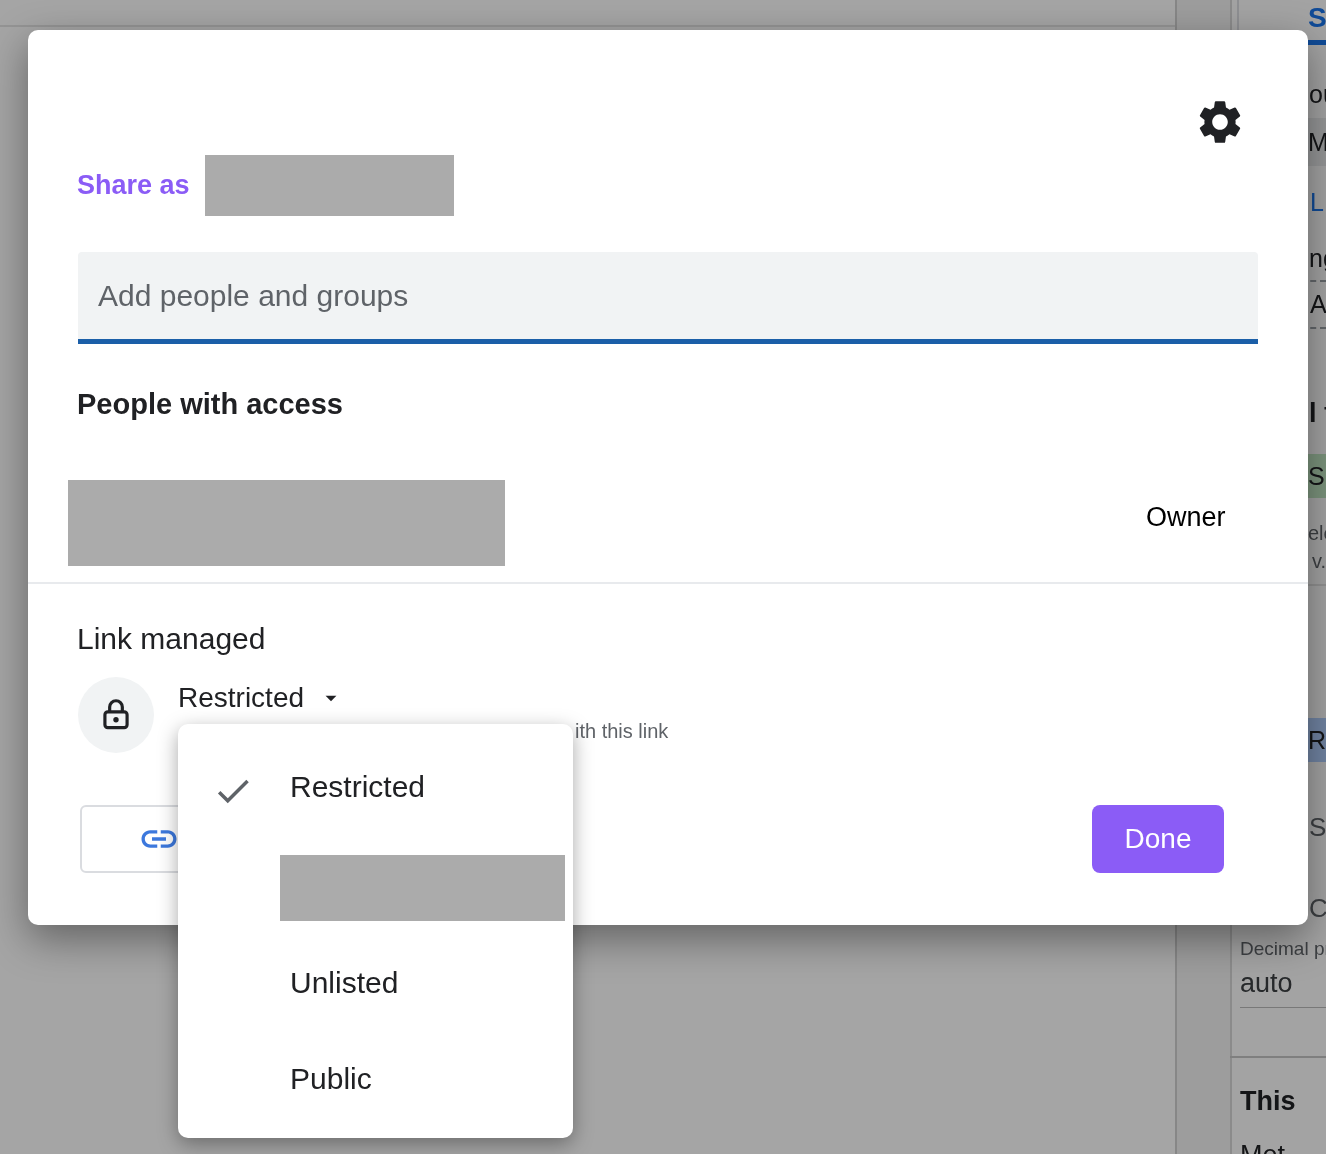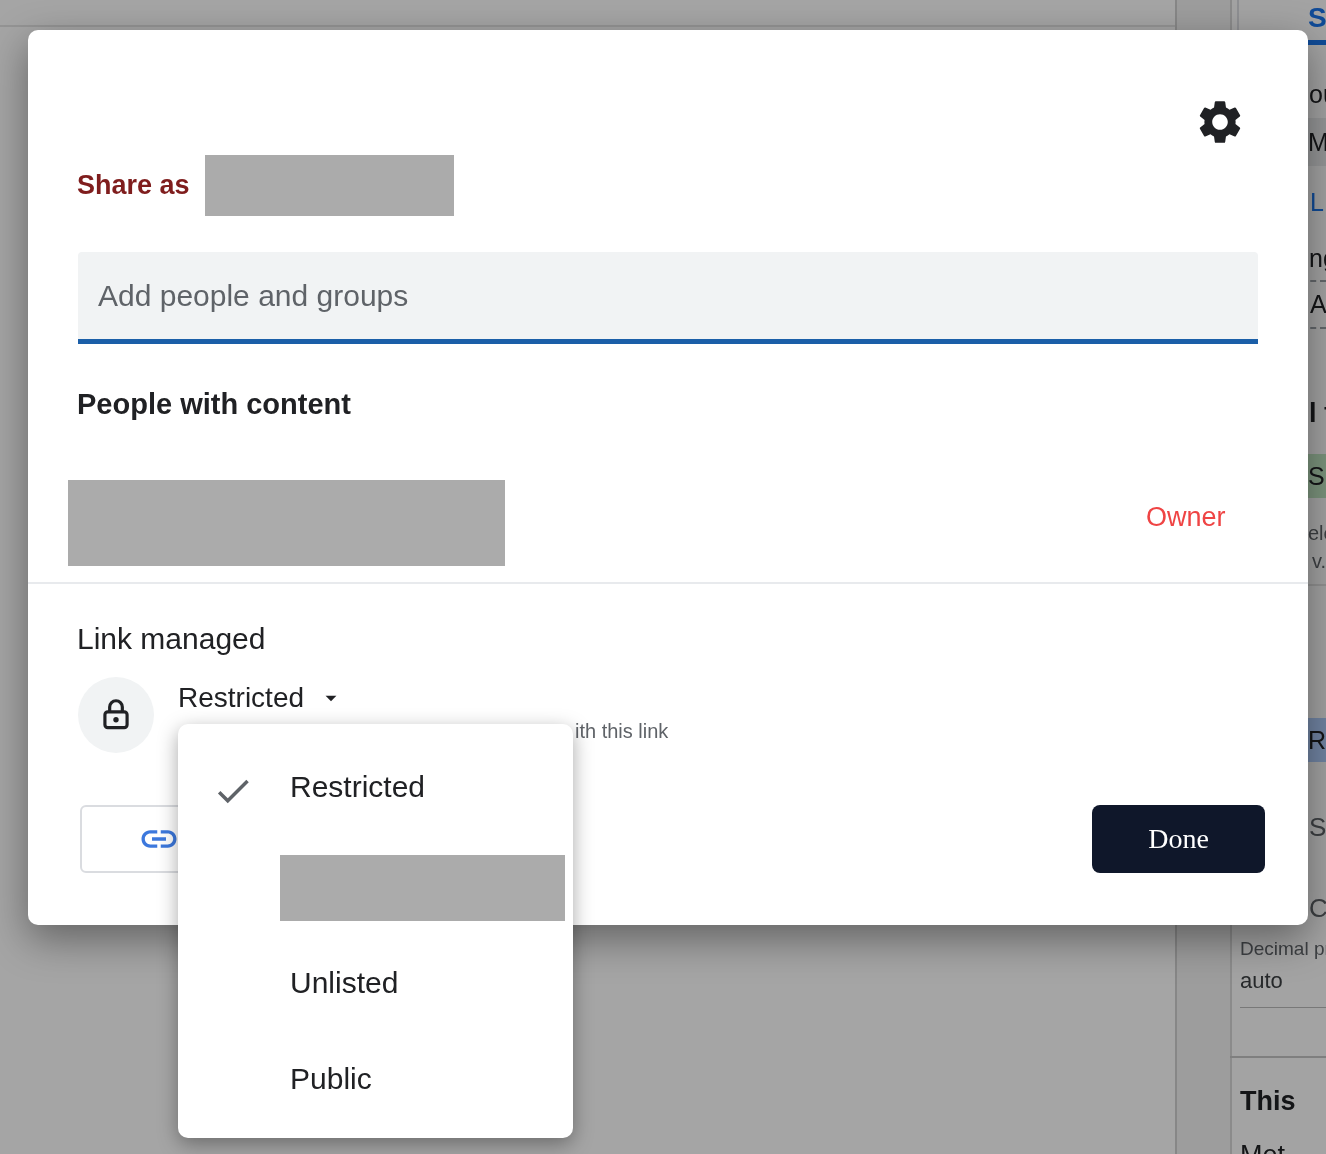--- a/index.html
+++ b/index.html
@@ -32,62 +32,62 @@
   .dash1 { position:absolute; left:1232px; top:280px; width:94px; border-top:2px dashed #9aa0a6; }
   .pf-ac { left:1310px; top:290px; }
   .dash2 { position:absolute; left:1232px; top:327px; width:94px; border-top:2px dashed #9aa0a6; }
   .pf-lf { left:1309px; top:398px; font-weight:700; font-size:27px; }
   .pf-ele { left:1308px; top:522px; font-size:20px; color:#5f6368; }
   .pf-v { left:1312px; top:550px; font-size:20px; color:#5f6368; }
   .panel-div1 { position:absolute; left:1232px; top:584px; width:94px; height:2px; background:#e0e0e0; }
   .pf-sh { left:1309px; top:812px; color:#5f6368; font-size:26px; }
   .pf-co { left:1309px; top:893px; color:#5f6368; font-size:26px; }
   .pf-decimal { left:1240px; top:938px; font-size:19px; color:#5f6368; }
-  .pf-auto { left:1240px; top:968px; font-size:22px; color:#3c4043; }
+  .pf-auto { left:1240px; top:968px; font-size:27px; color:#3c4043; }
   .panel-div2 { position:absolute; left:1240px; top:1007px; width:86px; height:1px; background:#b9b9b9; }
   .panel-div3 { position:absolute; left:1230px; top:1056px; width:96px; height:2px; background:#c3c3c3; }
   .pf-order { left:1240px; top:1086px; font-size:27px; font-weight:700; }
   .pf-met { left:1240px; top:1140px; font-size:27px; }
 
   
   .scrim { position:absolute; inset:0; background:rgba(0,0,0,0.35); z-index:1; }
 
   
   .dialog { position:absolute; left:28px; top:30px; width:1280px; height:895px; background:#fff;
             border-radius:10px; box-shadow:0 14px 40px rgba(0,0,0,0.4); z-index:2; }
   .dlg-title { position:absolute; left:49px; top:64px; font-size:39px; color:#202124; letter-spacing:0; }
   .gear-btn { position:absolute; left:1166px; top:66px; width:52px; height:52px; cursor:pointer; }
-  .dlg-shareas { position:absolute; left:49px; top:140px; font-size:27px; font-weight:700; color:#7f1d1d; }
+  .dlg-shareas { position:absolute; left:49px; top:140px; font-size:27px; font-weight:700; color:#8b5cf6; }
   .redact { background:#ababab; position:absolute; }
   .redact-shareas { left:177px; top:125px; width:249px; height:61px; }
 
   .people-input { position:absolute; left:50px; top:222px; width:1180px; height:92px;
                   background:#f1f3f4; border:none; border-bottom:5px solid #1b5fa8;
                   border-radius:4px 4px 0 0; font-family:"Liberation Sans",sans-serif;
                   font-size:30px; color:#701a75; padding:0 20px; outline:none; }
   .people-input::placeholder { color:#5f6368; }
 
   .access-heading { position:absolute; left:49px; top:358px; font-size:29px; font-weight:600; color:#202124; }
   .org-note { position:absolute; left:49px; top:397px; font-size:23px; color:#202124; }
   .redact-owner { left:40px; top:450px; width:437px; height:86px; }
-  .owner-role { position:absolute; left:1118px; top:472px; font-size:27px; color:#ef4444; }
+  .owner-role { position:absolute; left:1118px; top:472px; font-size:27px; color:#000000; }
   .dlg-divider { position:absolute; left:0; top:552px; width:1280px; height:2px; background:#e8eaed; }
 
   .link-heading { position:absolute; left:49px; top:592px; font-size:30px; color:#202124; }
   .lock-circle { position:absolute; left:50px; top:647px; width:76px; height:76px;
                  border-radius:50%; background:#f1f3f4; display:flex; align-items:center; justify-content:center; }
   .access-ctrl { position:absolute; left:150px; top:652px; display:flex; align-items:center; gap:14px; cursor:pointer; }
   .access-ctrl .lbl { font-size:28px; font-weight:500; color:#202124; }
   .hint-frag { position:absolute; left:547px; top:690px; font-size:20px; color:#5f6368; }
 
   .copylink-btn { position:absolute; left:52px; top:775px; width:290px; height:68px; background:#fff;
                   border:2px solid #dadce0; border-radius:6px; cursor:pointer;
                   display:flex; align-items:center; padding-left:56px; }
-  .done-btn { position:absolute; left:1064px; top:775px; width:173px; height:68px; background:#0f172a;
-              border:none; border-radius:8px; color:#fff; font-family:Liberation Serif, serif;
+  .done-btn { position:absolute; left:1064px; top:775px; width:132px; height:68px; background:#8b5cf6;
+              border:none; border-radius:8px; color:#fff; font-family:Liberation Sans, sans-serif;
               font-size:28px; font-weight:500; cursor:pointer; }
 
   
   .menu { position:absolute; left:178px; top:724px; width:395px; height:414px; background:#fff;
           border-radius:10px; box-shadow:0 6px 20px rgba(0,0,0,0.35); z-index:3; }
   .menu-item { position:absolute; left:0; width:395px; height:66px; cursor:pointer; }
   .menu-item .mi-label { position:absolute; left:112px; top:14px; font-size:30px; color:#202124; }
   .mi-check { position:absolute; left:34px; top:14px; width:42px; height:42px; }
   .mi-1 { top:32px; }
   .mi-2 { top:131px; }
@@ -147,21 +147,21 @@
       <svg width="52" height="52" viewBox="0 0 24 24" fill="#202124">
         <path d="M19.14,12.94c0.04-0.3,0.06-0.61,0.06-0.94c0-0.32-0.02-0.64-0.07-0.94l2.03-1.58c0.18-0.14,0.23-0.41,0.12-0.61 l-1.92-3.32c-0.12-0.22-0.37-0.29-0.59-0.22l-2.39,0.96c-0.5-0.38-1.03-0.7-1.62-0.94L14.4,2.81c-0.04-0.24-0.24-0.41-0.48-0.41 h-3.84c-0.24,0-0.43,0.17-0.47,0.41L9.25,5.35C8.66,5.59,8.12,5.92,7.63,6.29L5.24,5.33c-0.22-0.08-0.47,0-0.59,0.22L2.74,8.87 C2.62,9.08,2.66,9.34,2.86,9.48l2.03,1.58C4.84,11.36,4.8,11.69,4.8,12s0.02,0.64,0.07,0.94l-2.03,1.58 c-0.18,0.14-0.23,0.41-0.12,0.61l1.92,3.32c0.12,0.22,0.37,0.29,0.59,0.22l2.39-0.96c0.5,0.38,1.03,0.7,1.62,0.94l0.36,2.54 c0.05,0.24,0.24,0.41,0.48,0.41h3.84c0.24,0,0.44-0.17,0.47-0.41l0.36-2.54c0.59-0.24,1.13-0.56,1.62-0.94l2.39,0.96 c0.22,0.08,0.47,0,0.59-0.22l1.92-3.32c0.12-0.22,0.07-0.47-0.12-0.61L19.14,12.94z M12,15.6c-1.98,0-3.6-1.62-3.6-3.6 s1.62-3.6,3.6-3.6s3.6,1.62,3.6,3.6S13.98,15.6,12,15.6z"></path>
       </svg>
     </div>
 
     <div class="dlg-shareas">Share as</div>
     <div class="redact redact-shareas"></div>
 
     <input class="people-input" type="text" placeholder="Add people and groups" style="">
 
-    <div class="access-heading">People with content</div>
+    <div class="access-heading">People with access</div>
     <div class="redact redact-owner"></div>
     <div class="owner-role">Owner</div>
 
     <div class="dlg-divider"></div>
 
     <div class="link-heading">Link managed</div>
 
     <div class="lock-circle">
       <svg width="38" height="38" viewBox="0 0 24 24" fill="none" stroke="#202124" stroke-width="2">
         <path d="M8 10V7a4 4 0 0 1 8 0v3"></path>

